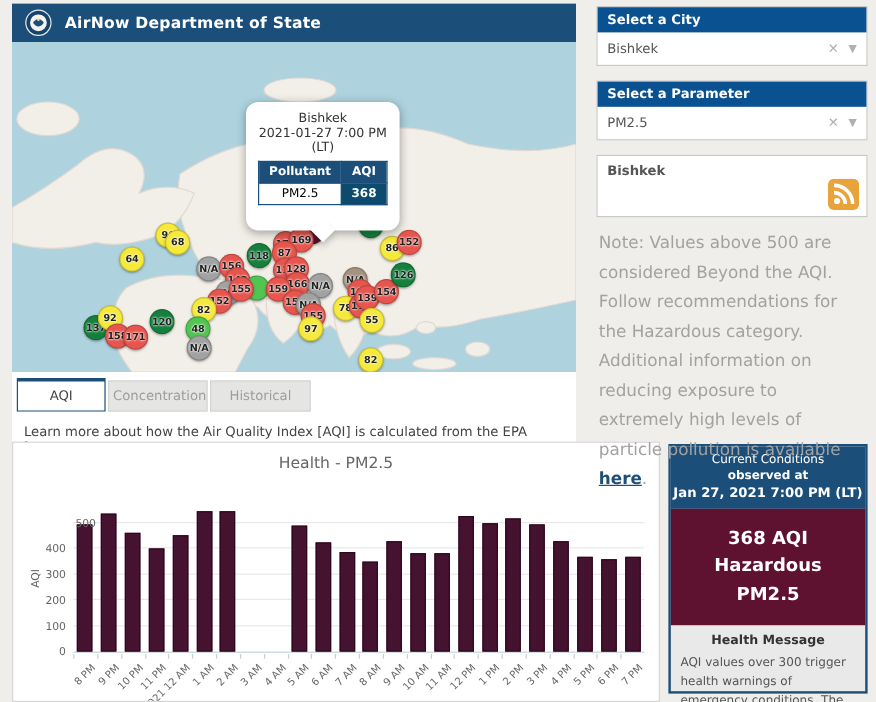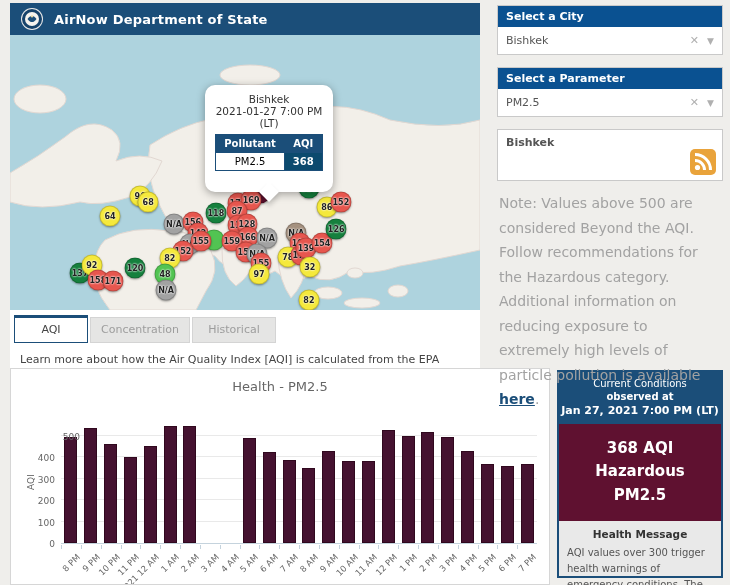--- a/index.html
+++ b/index.html
@@ -33,21 +33,21 @@
   .popup th { background:#1b4e79; color:#fff; font-size:10px; padding:3px 8px; border:1px solid #1b4e79; }
   .popup td { font-size:10px; padding:3px 8px; border:1px solid #1b4e79; }
   .popup td.aqi-val { background:#0c4a6e; color:#fff; font-weight:bold; }
 
   
   .tabs-block { padding:5px 4px 10px; }
   .tabs { display:flex; gap:2px; align-items:flex-end; }
   .tab { font-size:11px; padding:5px 0 6px; text-align:center; cursor:pointer; }
   .tab.inactive { background:#e5e5e4; color:#9d9d9d; border:1px solid #d4d4d4; }
   .tab.active { background:#fff; color:#444; border:1px solid #1b4e79; border-top:3px solid #1b4e79; }
-  .t-aqi{width:74px;} .t-conc{width:100px;} .t-hist{width:84px;}
+  .t-aqi{width:74px;} .t-conc{width:83px;text-align:right;} .t-hist{width:84px;}
   .learn-more { font-size:11px; color:#444; margin:10px 6px 0; }
   .learn-more a, .note a { color:#1b4e79; font-weight:bold; text-decoration:underline; cursor:pointer; }
 
   
   .chart-panel { position:absolute; left:10px; top:368px; width:540px; height:217px; background:#fff;
                  border:1px solid #d6d6d6; overflow:hidden; }
   .chart-title { text-align:center; font-size:13px; color:#666; margin-top:10px; }
   .chart-area { position:relative; margin:8px 10px 0 50px; height:190px; }
   .plot { position:absolute; left:0; right:2px; top:22px; height:120px; border-bottom:1px solid #c5d3dd; }
   .gridline { position:absolute; left:0; right:0; height:1px; background:#e9e9e9; }
@@ -147,21 +147,21 @@
         <div class="marker c-red" style="left: 61.7%; top: 75.6%;">191</div>
         <div class="marker c-red" style="left: 50.2%; top: 78.9%;">156</div>
         <div class="marker c-gray" style="left: 52.6%; top: 79.6%;">N/A</div>
         <div class="marker c-red" style="left: 53.4%; top: 82.9%;">155</div>
         <div class="marker c-yellow" style="left: 53%; top: 86.9%;">97</div>
         <div class="marker c-yellow" style="left: 59.1%; top: 80.7%;">78</div>
         <div class="marker c-red" style="left: 61.9%; top: 80%;">171</div>
         <div class="marker c-red" style="left: 63%; top: 77.5%;">139</div>
         <div class="marker c-red" style="left: 66.4%; top: 75.6%;">154</div>
         <div class="marker c-orange" style="left: 69.4%; top: 70.5%;">126</div>
-        <div class="marker c-yellow" style="left: 63.8%; top: 84.4%;">32</div>
+        <div class="marker c-yellow" style="left: 63.8%; top: 84.4%;">55</div>
         <div class="marker c-yellow" style="left: 63.6%; top: 96.4%;">82</div>
         <div class="marker c-yellow" style="left: 67.4%; top: 62.5%;">86</div>
         <div class="marker c-red" style="left: 70.4%; top: 60.7%;">152</div>
         <div class="marker c-orange" style="left: 63.6%; top: 55.6%;">119</div>
       </div>
 
     <div class="popup">
       <div class="city">Bishkek</div>
       <div class="dt">2021-01-27 7:00 PM</div>
       <div class="dt">(LT)</div>

